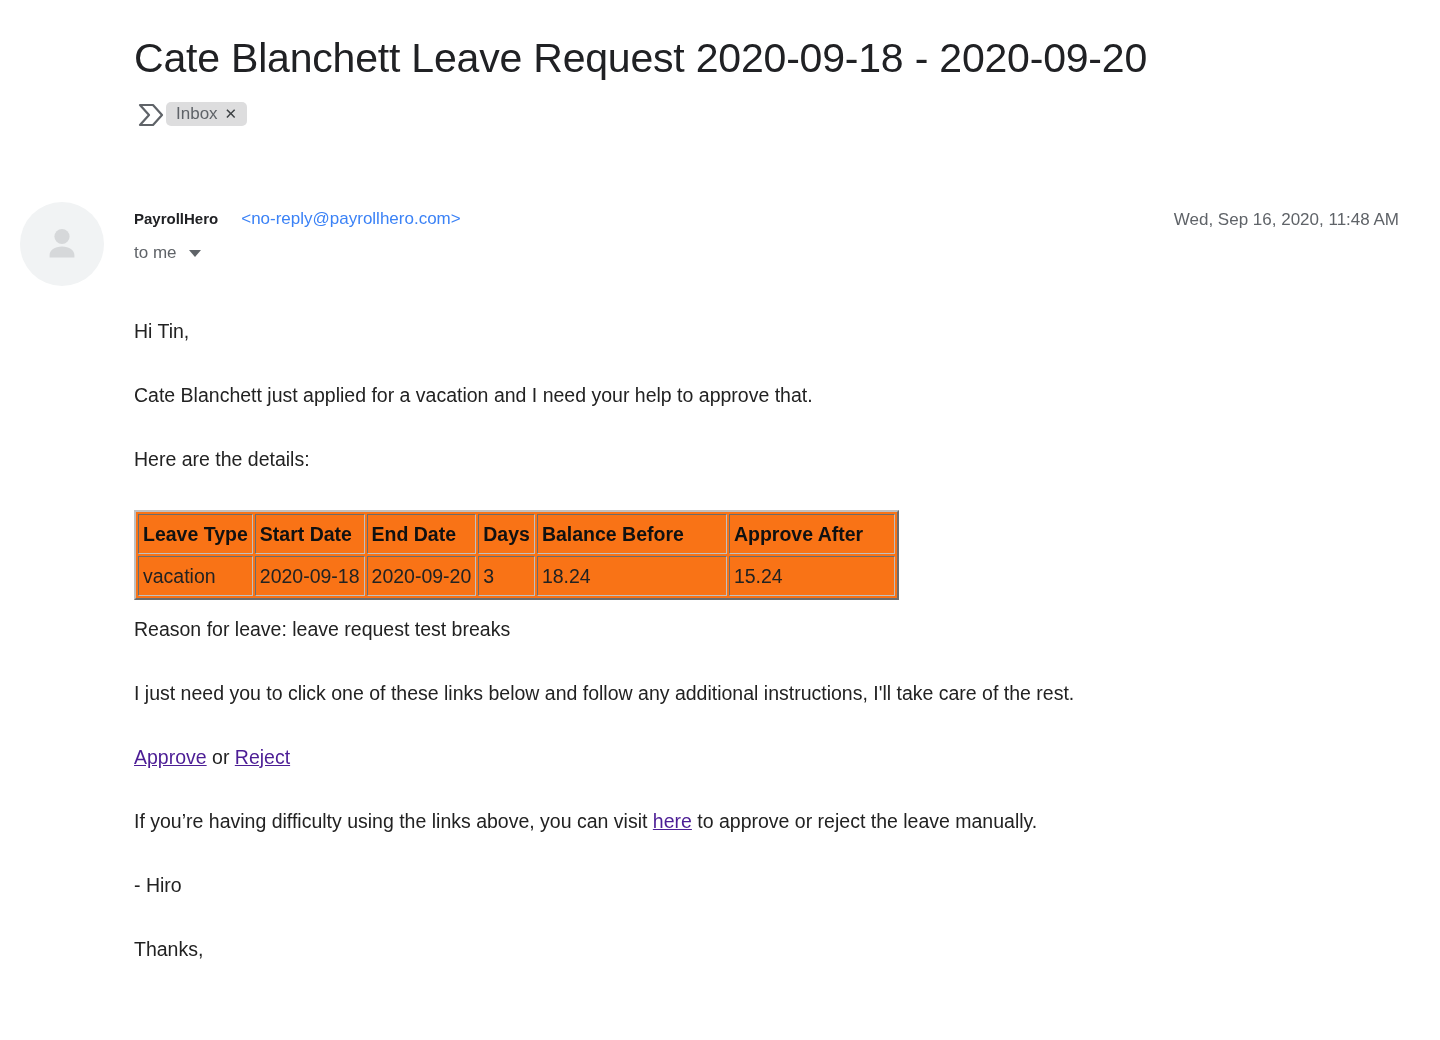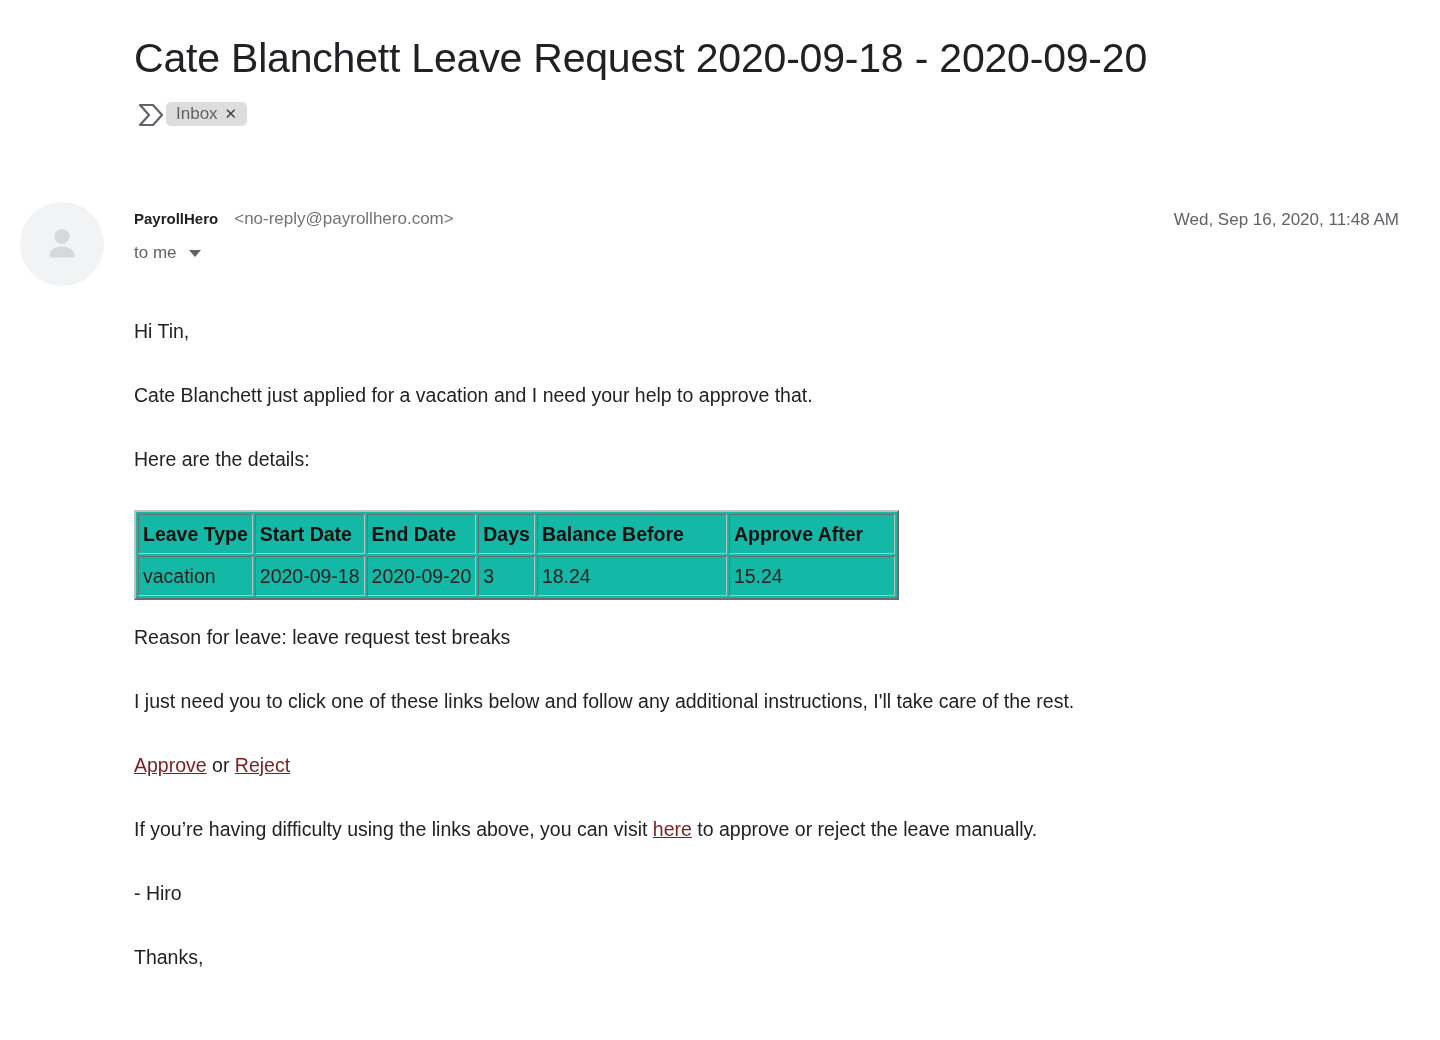--- a/index.html
+++ b/index.html
@@ -98,22 +98,22 @@
     white-space: nowrap;
     line-height: 26px;
   }
   .sender-name {
     font-size: 15px;
     font-weight: 700;
     color: #202124;
   }
   .sender-email {
     font-size: 17px;
-    color: #737373;
-    margin-left: 16px;
+    color: #3b82f6;
+    margin-left: 23px;
     text-align: right;
   }
   .recipient-line {
     margin-top: 11px;
     display: flex;
     align-items: center;
     gap: 12px;
   }
   .recipient-text {
     font-size: 17px;
@@ -146,30 +146,30 @@
   }
   .body-wrap p {
     margin: 0 0 38px 0;
     font-size: 19.5px;
     line-height: 26px;
     color: #222222;
     font-weight: 400;
   }
 
   a.email-link {
-    color: #7f1d1d;
+    color: #4c1d95;
   }
 
   
   table.details-table {
     border-collapse: separate;
     border-spacing: 2px;
     border: 2px outset #c0c0c0;
-    background: #14b8a6;
-    margin: 0 0 24px 0;
+    background: #f97316;
+    margin: 0 0 16px 0;
     font-size: 19.5px;
     color: #222222;
   }
   table.details-table th,
   table.details-table td {
     border: 1px inset #c0c0c0;
     padding: 2px 4px;
     text-align: left;
     vertical-align: middle;
     height: 40px;

